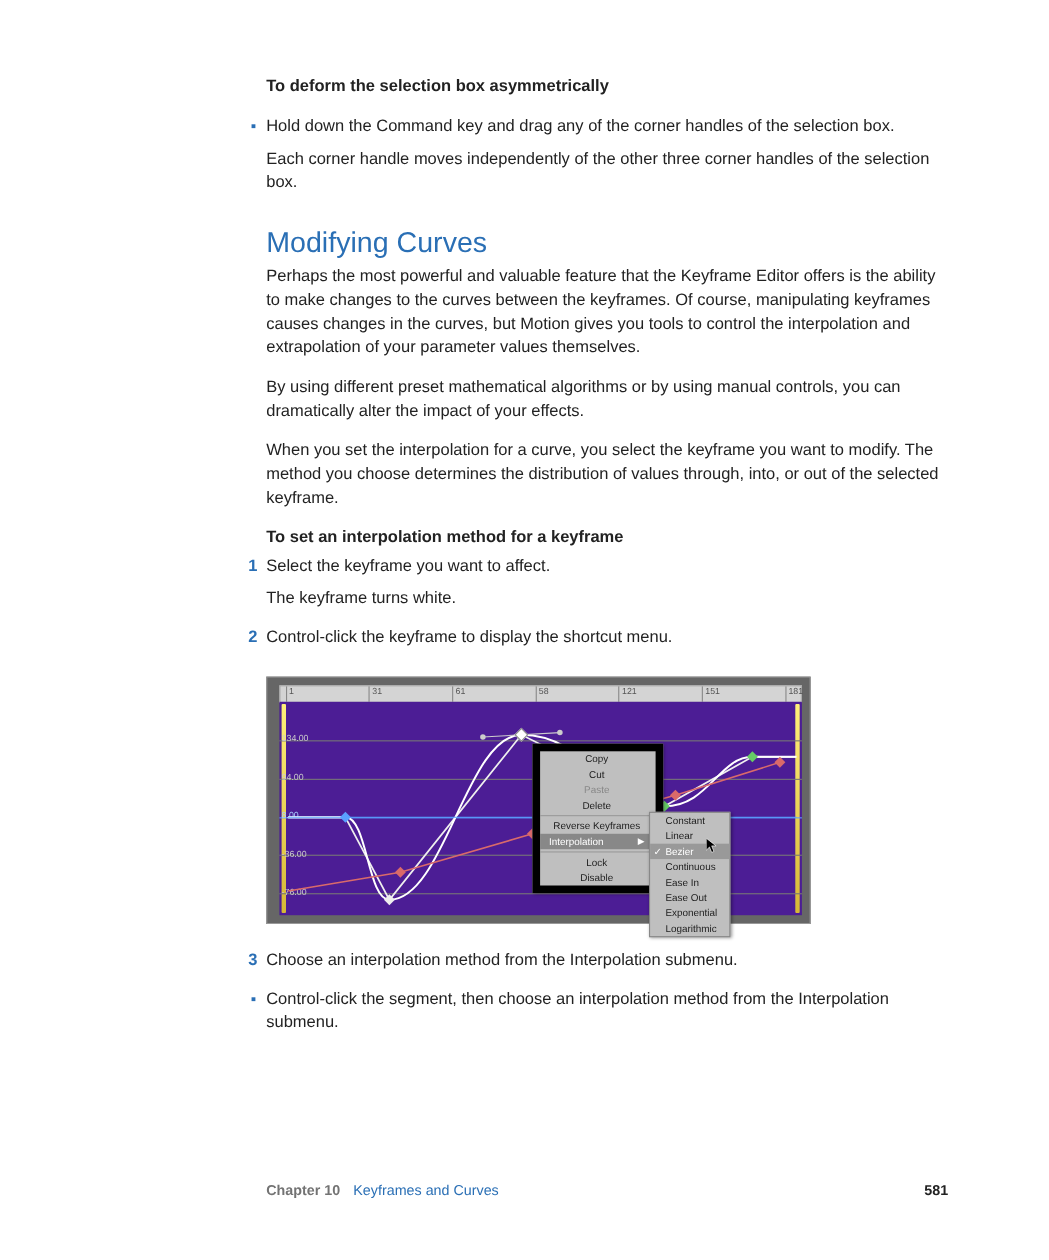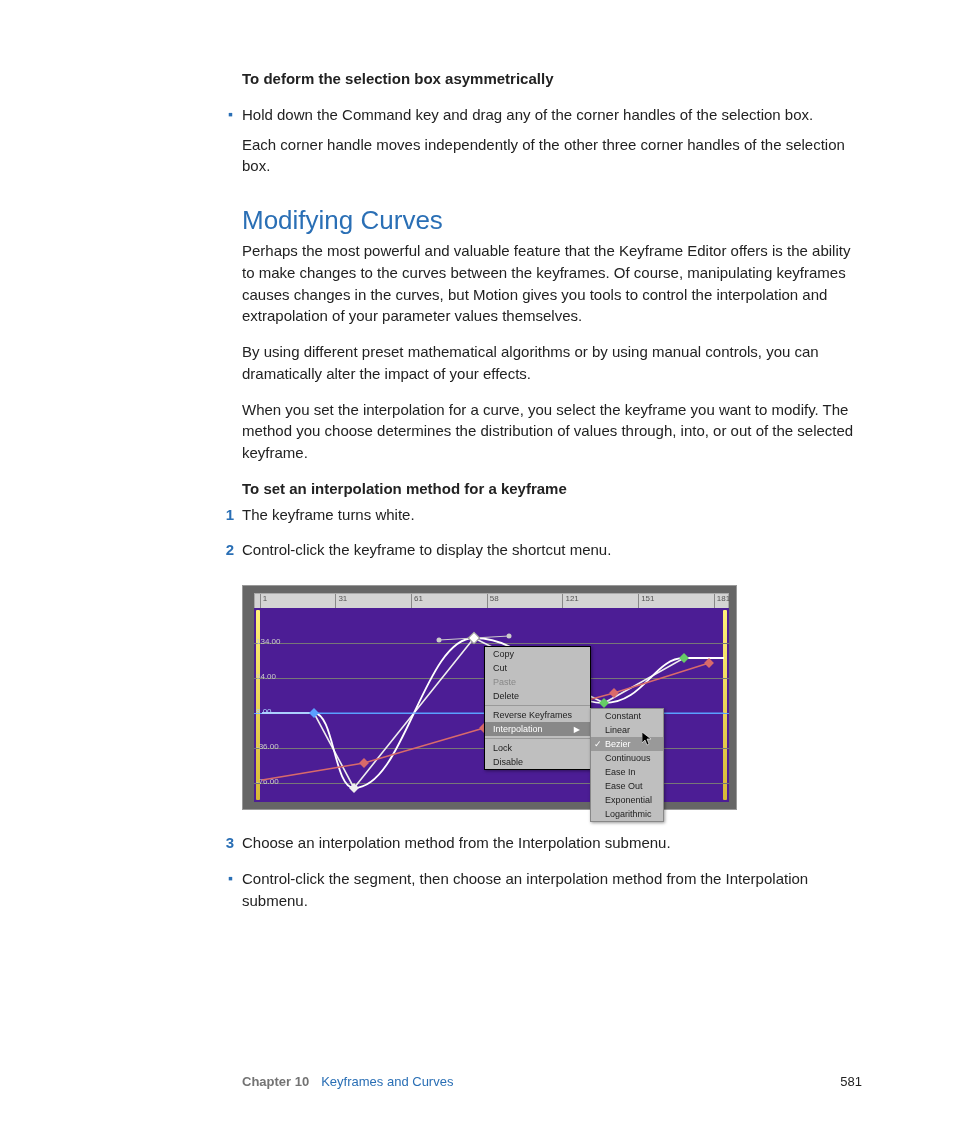--- a/index.html
+++ b/index.html
@@ -7,33 +7,33 @@
   .content{position:absolute;left:242px;top:68px;width:620px;}
   .bold{font-weight:600;}
   .para{font-size:15px;line-height:1.45;margin:0 0 14px 0;}
   .head2{font-size:26px;color:#2a6fb5;margin:28px 0 4px 0;font-weight:400;}
   .bullet-row{display:flex;}
   .bullet-mark{width:14px;flex:0 0 14px;color:#2a6fb5;margin-left:-14px;font-size:14px;line-height:1.45;}
   .num-mark{width:20px;flex:0 0 20px;color:#2a6fb5;text-align:right;padding-right:8px;margin-left:-28px;font-size:15px;line-height:1.45;font-weight:600;}
   .footer{position:absolute;left:242px;bottom:56px;width:620px;display:flex;align-items:baseline;font-size:13px;}
   .footer .chap{font-weight:600;color:#737373;margin-right:12px;}
   .footer .title{color:#2a6fb5;}
-  .footer .pn{margin-left:auto;font-weight:400;}
+  .footer .pn{margin-left:auto;font-weight:700;}
   
   .fig{width:495px;height:225px;background:#666;margin:10px 0 22px 0;position:relative;box-shadow:inset 0 0 0 1px #999;}
   .ruler{position:absolute;left:12px;right:8px;top:8px;height:14px;background:#d4d4d4;border:1px solid #aaa;}
   .tick{position:absolute;top:0;font-size:8px;color:#555;padding-left:2px;border-left:1px solid #888;height:14px;}
   .grid{position:absolute;left:12px;right:8px;top:23px;bottom:8px;background:#4c1d95;}
   .hline{position:absolute;left:0;right:0;border-top:1px solid #777;}
   .ylabel{position:absolute;left:2px;font-size:8px;color:#ccc;}
   .ph{position:absolute;left:2px;top:2px;bottom:2px;width:4px;background:linear-gradient(#ffef7a,#d6b836);border-radius:1px;}
   .ph2{position:absolute;right:2px;top:2px;bottom:2px;width:4px;background:linear-gradient(#ffef7a,#d6b836);border-radius:1px;}
   svg.curves{position:absolute;left:0;top:0;}
   .kf{position:absolute;width:7px;height:7px;transform:rotate(45deg) translate(-50%,-50%);transform-origin:0 0;}
-  .menu{position:absolute;background:#bfbfbf;border:1px solid #000000;box-shadow:1px 1px 3px rgba(0,0,0,.4);font-size:9px;color:#222;}
+  .menu{position:absolute;background:#bfbfbf;border:7px solid #000000;box-shadow:1px 1px 3px rgba(0,0,0,.4);font-size:9px;color:#222;text-align:center;}
   .menu div{padding:2px 10px 2px 8px;white-space:nowrap;}
   .menu .sep{border-top:1px solid #999;margin:2px 0;padding:0;height:0;}
   .menu .dim{color:#888;}
   .menu .hl{background:#888;color:#fff;display:flex;justify-content:space-between;align-items:center;}
   .submenu{position:absolute;background:#bfbfbf;border:1px solid #888;box-shadow:1px 1px 3px rgba(0,0,0,.4);font-size:9px;color:#222;}
   .submenu div{padding:2px 12px 2px 14px;white-space:nowrap;position:relative;}
   .submenu .sel{background:#999;color:#fff;}
   .submenu .chk::before{content:"✓";position:absolute;left:3px;}
   .arrow{font-size:8px;}
   .cursor{position:absolute;width:10px;height:14px;}
@@ -54,20 +54,21 @@
     <h2 class="head2">Modifying Curves</h2>
     <p class="para">Perhaps the most powerful and valuable feature that the Keyframe Editor offers is the ability to make changes to the curves between the keyframes. Of course, manipulating keyframes causes changes in the curves, but Motion gives you tools to control the interpolation and extrapolation of your parameter values themselves.</p>
     <p class="para">By using different preset mathematical algorithms or by using manual controls, you can dramatically alter the impact of your effects.</p>
     <p class="para">When you set the interpolation for a curve, you select the keyframe you want to modify. The method you choose determines the distribution of values through, into, or out of the selected keyframe.</p>
 
     <p class="para bold" style="margin-bottom:4px">To set an interpolation method for a keyframe</p>
 
     <div class="bullet-row">
       <div class="num-mark">1</div>
       <div style="flex:1">
+        <p class="para" style="margin-bottom:8px">Select the keyframe you want to affect.</p>
         <p class="para">The keyframe turns white.</p>
       </div>
     </div>
 
     <div class="bullet-row">
       <div class="num-mark">2</div>
       <p class="para">Control-click the keyframe to display the shortcut menu.</p>
     </div>
 
     <div class="fig">

